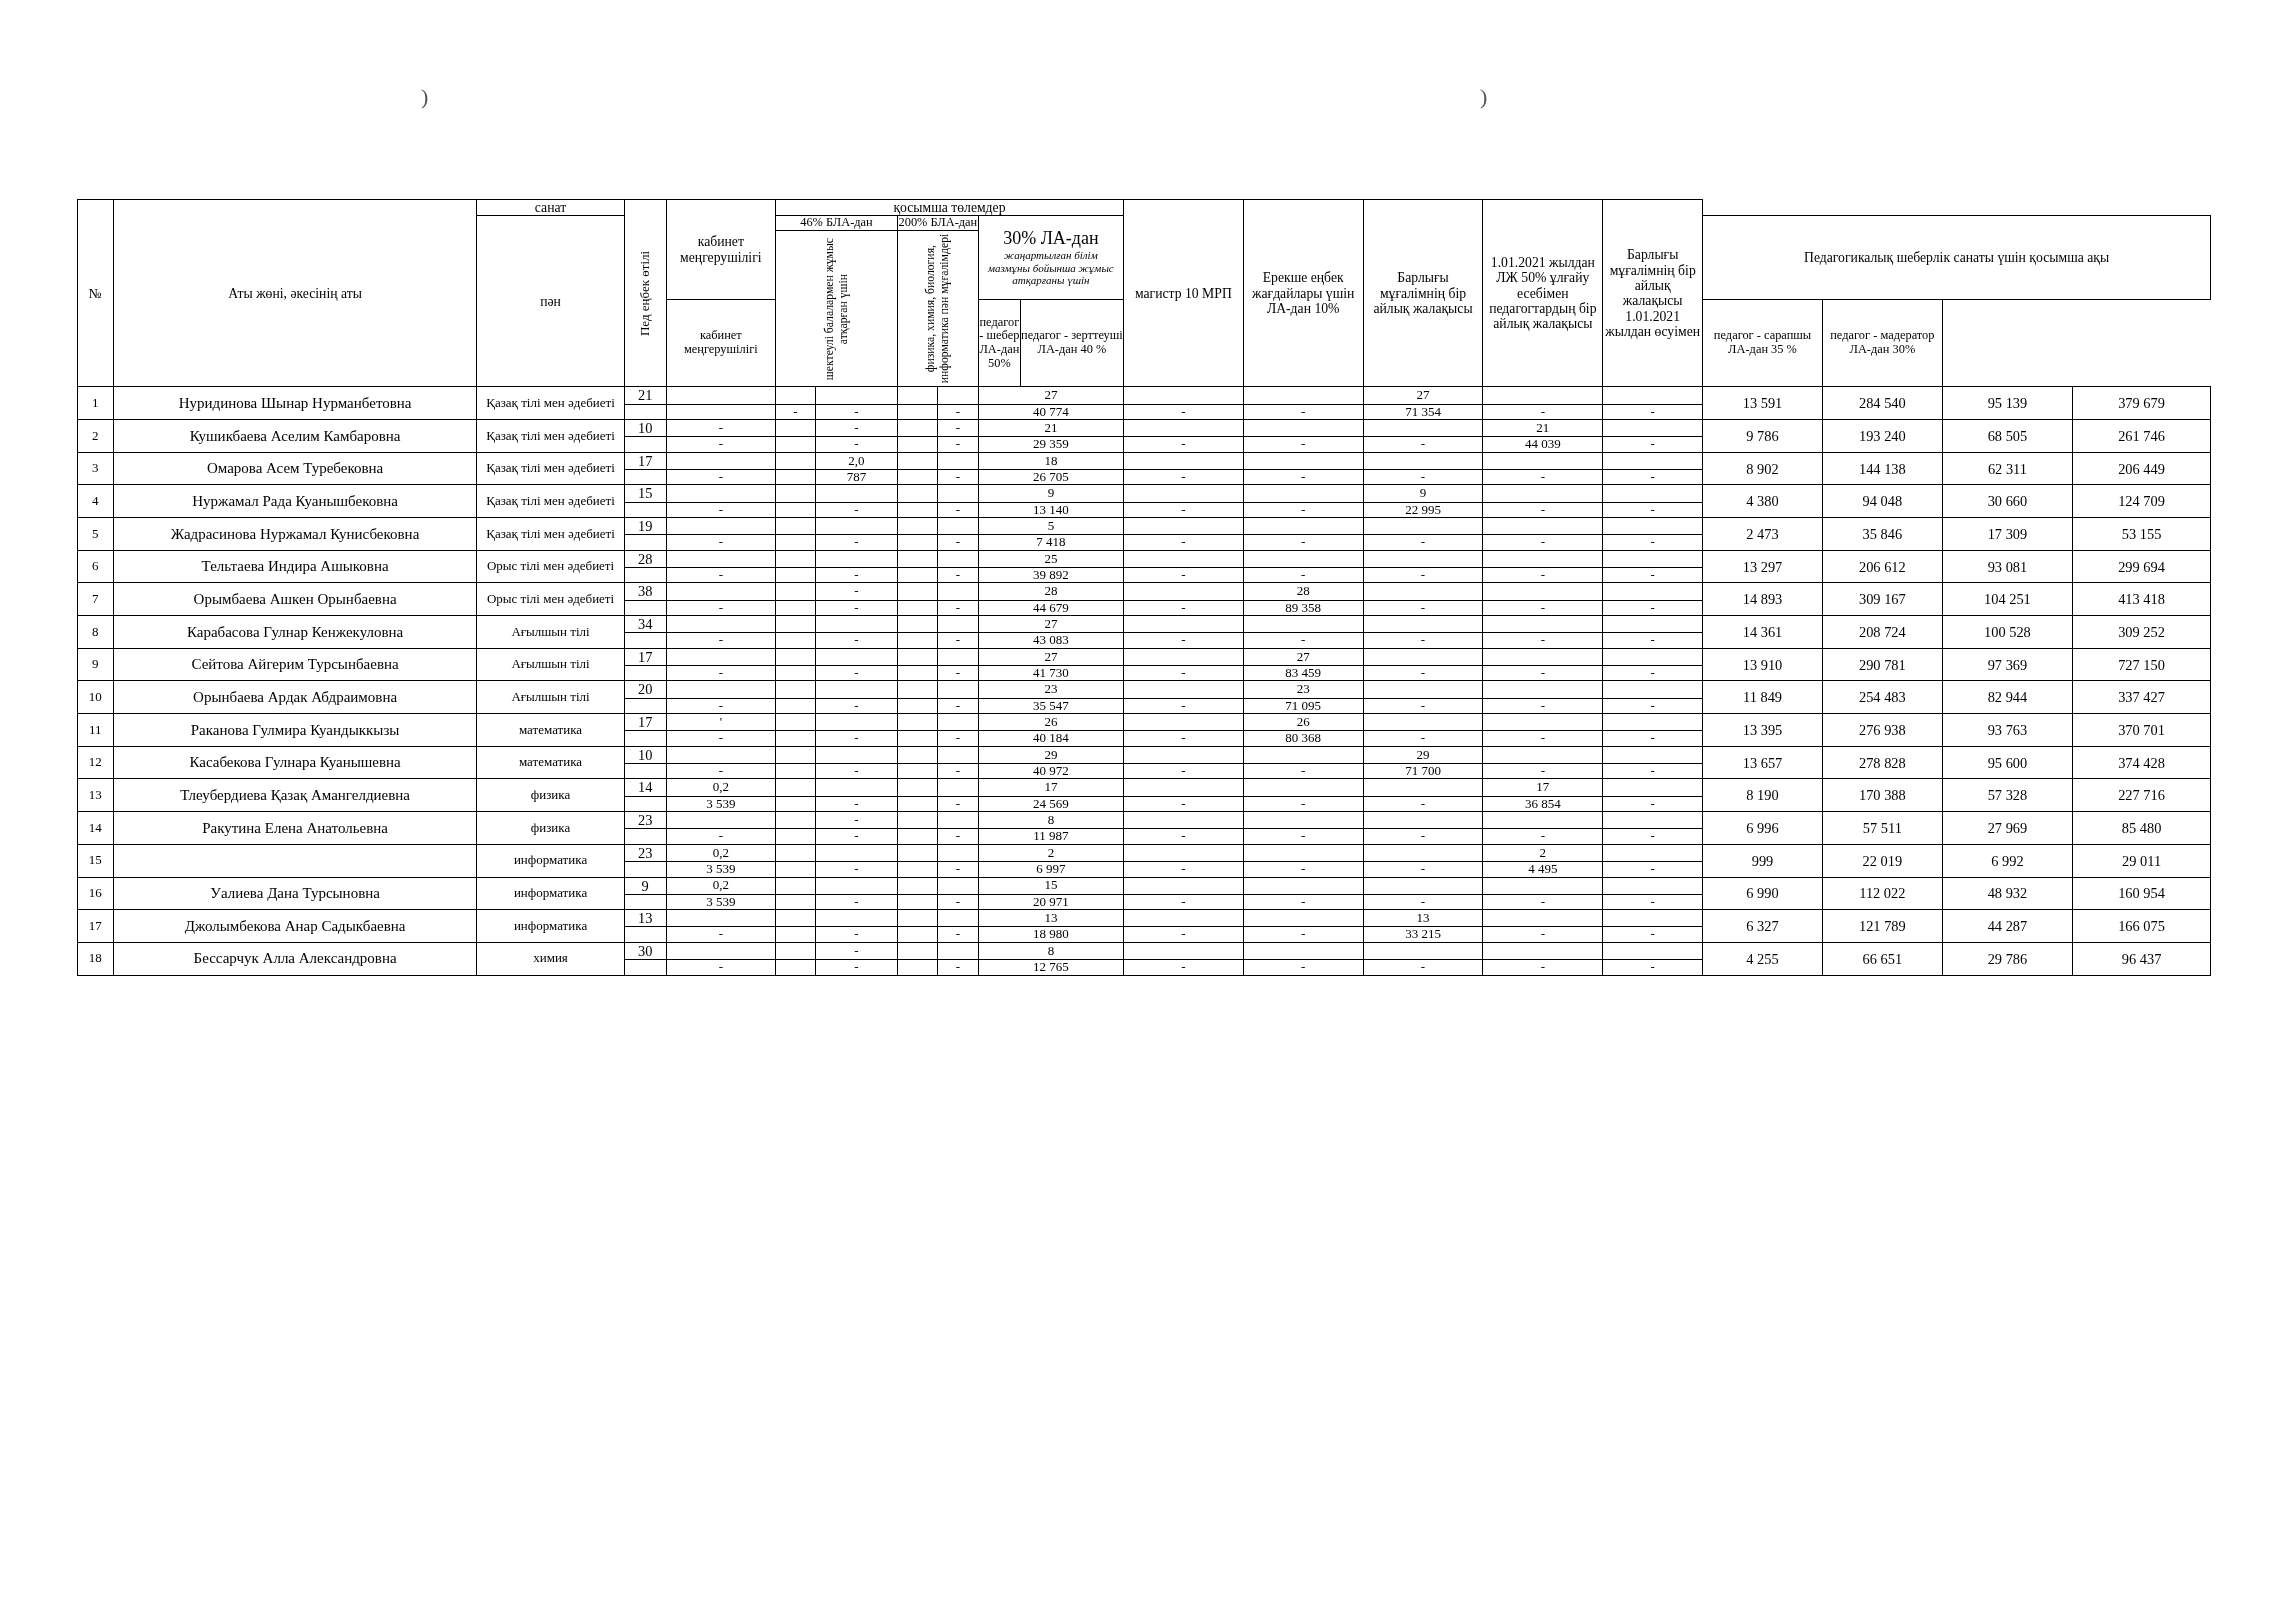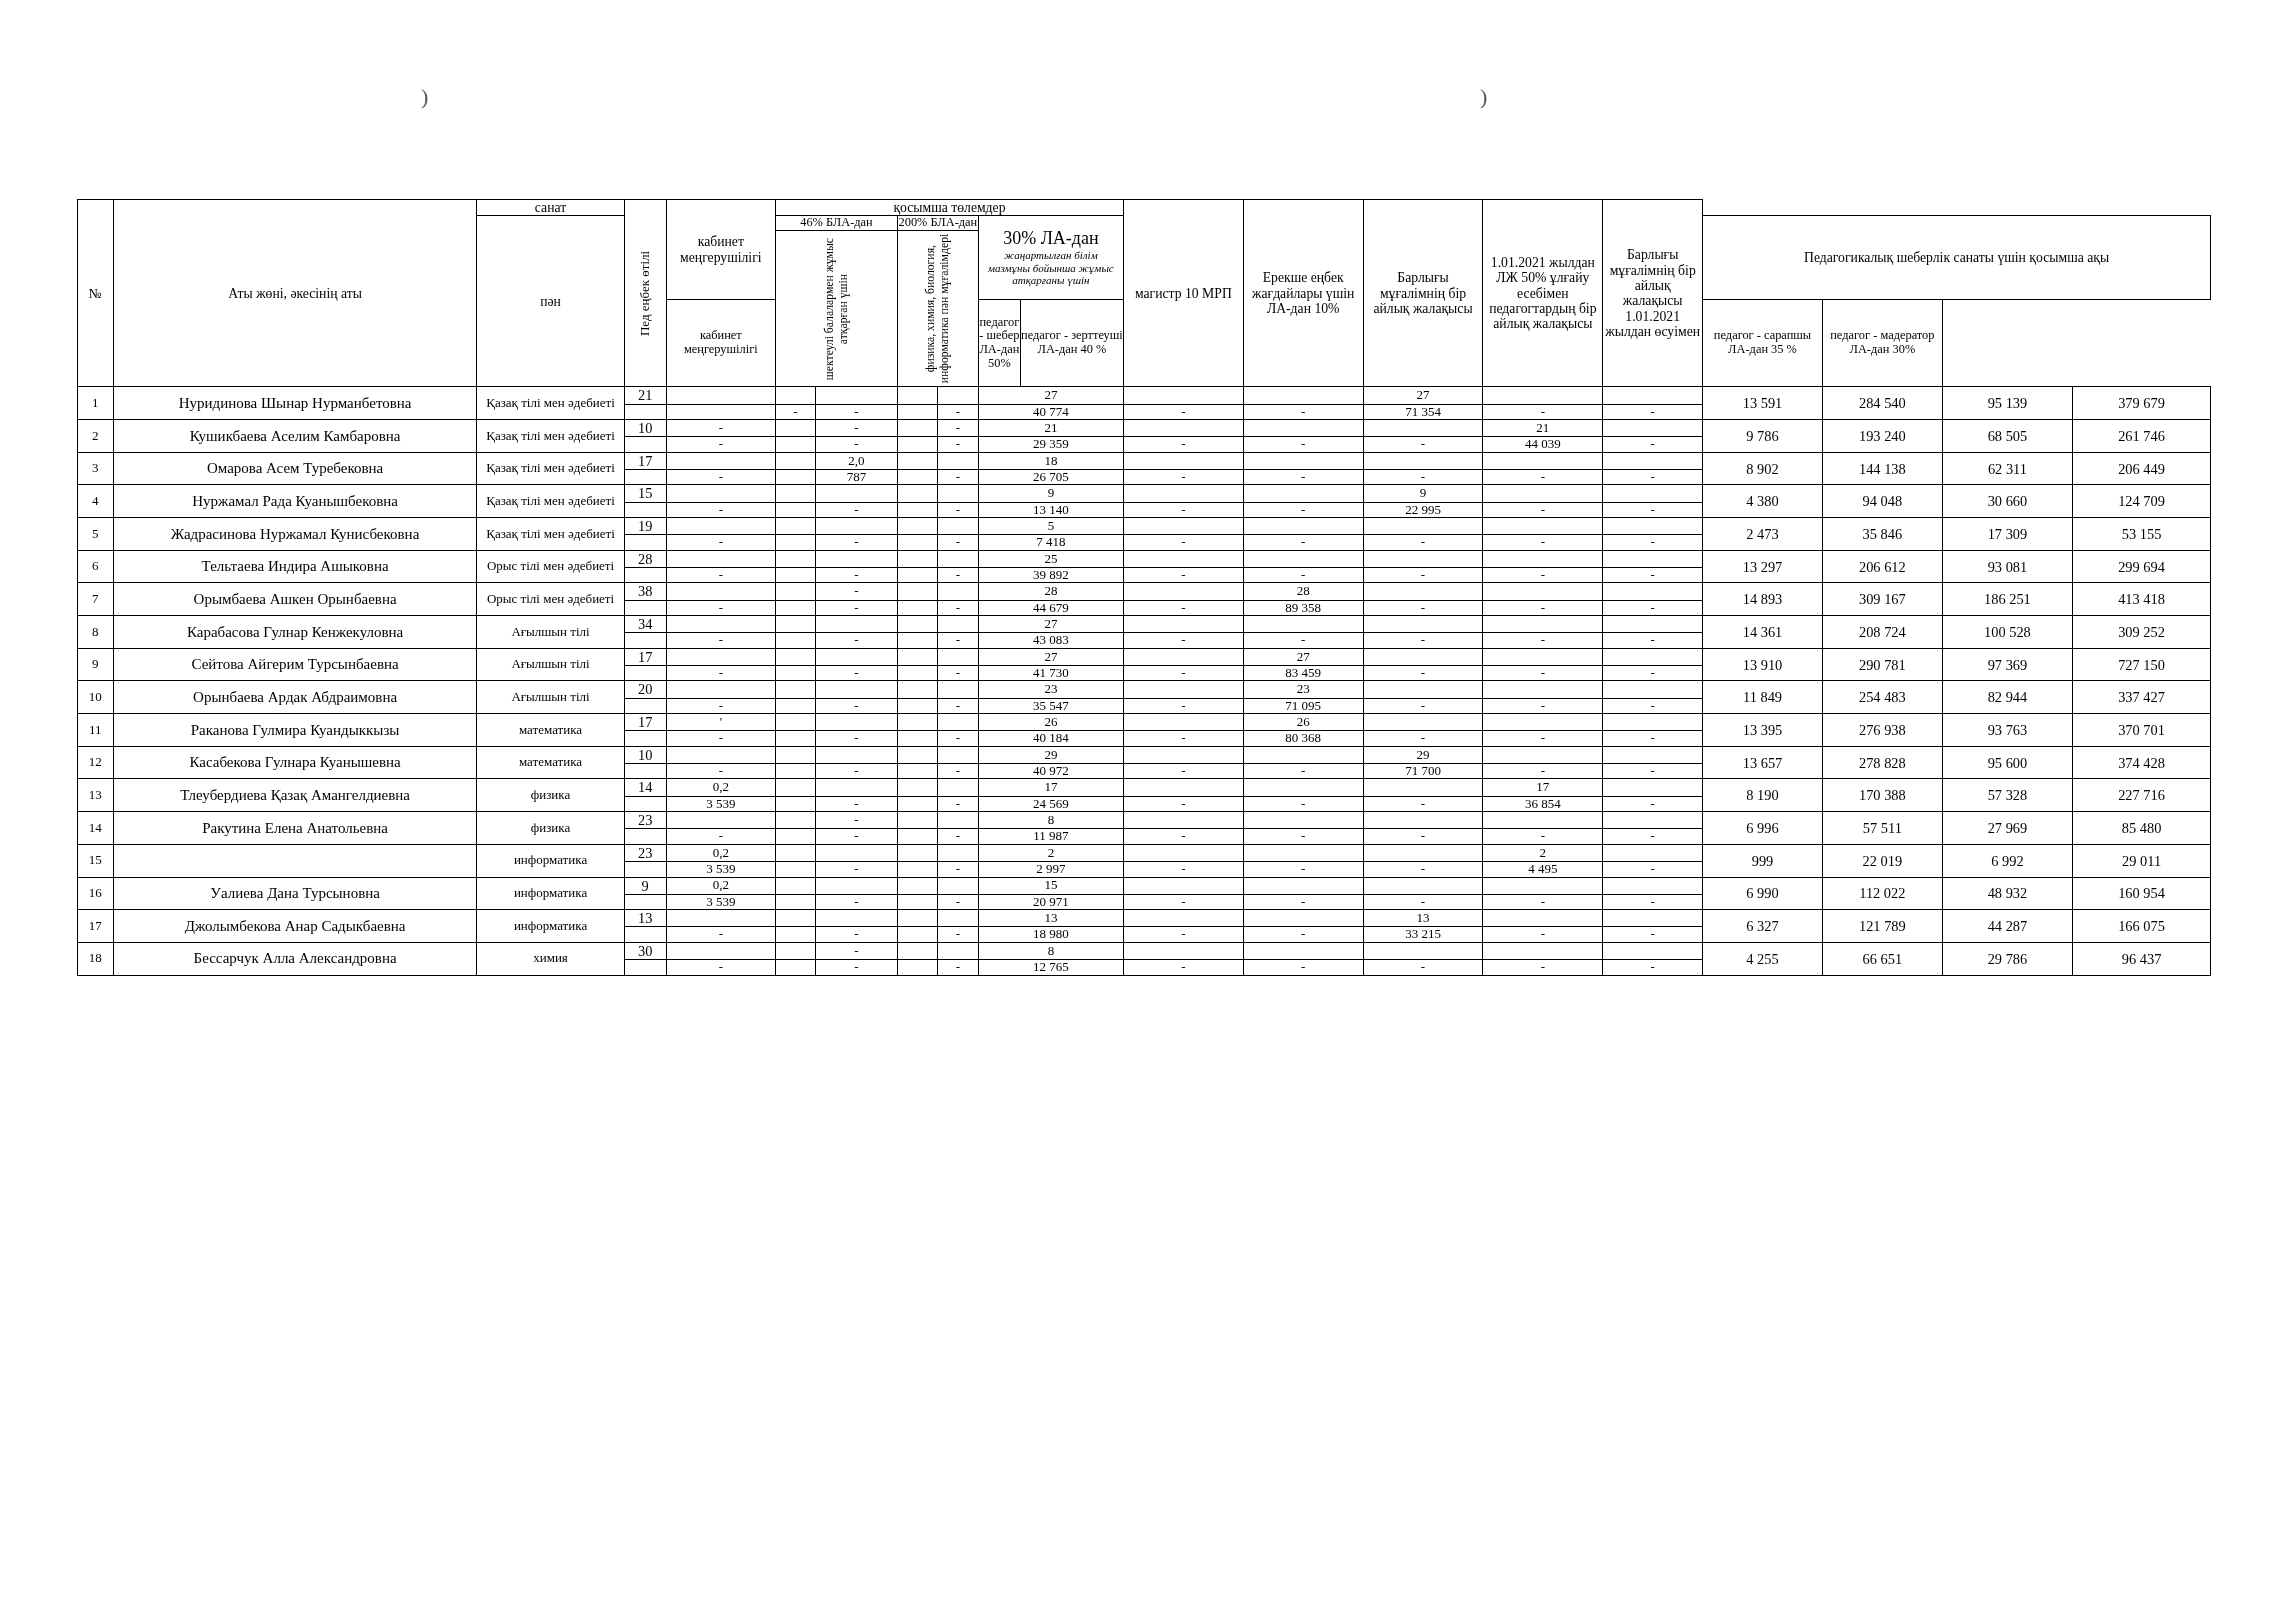--- a/index.html
+++ b/index.html
@@ -419,21 +419,21 @@
             <td class="numsm"></td>
             <td class="numsm"></td>
             <td class="numsm" colspan="2">28</td>
             <td class="numsm"></td>
             <td class="numsm">28</td>
             <td class="numsm"></td>
             <td class="numsm"></td>
             <td class="numsm"></td>
             <td rowspan="2" class="num">14 893</td>
             <td rowspan="2" class="num">309 167</td>
-            <td rowspan="2" class="num">186 251</td>
+            <td rowspan="2" class="num">104 251</td>
             <td rowspan="2" class="num">413 418</td>
           </tr>
           <tr>
             <td class="numsm"></td>
             <td class="numsm">-</td>
             <td class="numsm"></td>
             <td class="numsm">-</td>
             <td class="numsm"></td>
             <td class="numsm">-</td>
             <td class="numsm" colspan="2">44 679</td>
@@ -709,21 +709,21 @@
             <td rowspan="2" class="num">6 992</td>
             <td rowspan="2" class="num">29 011</td>
           </tr>
           <tr>
             <td class="numsm"></td>
             <td class="numsm">3 539</td>
             <td class="numsm"></td>
             <td class="numsm">-</td>
             <td class="numsm"></td>
             <td class="numsm">-</td>
-            <td class="numsm" colspan="2">2 997</td>
+            <td class="numsm" colspan="2">6 997</td>
             <td class="numsm">-</td>
             <td class="numsm">-</td>
             <td class="numsm">-</td>
             <td class="numsm">4 495</td>
             <td class="numsm">-</td>
           </tr>
           <tr>
             <td class="rownum" rowspan="2">16</td>
             <td class="name" rowspan="2">Уалиева Дана Турсыновна</td>
             <td class="subj" rowspan="2">информатика</td>

